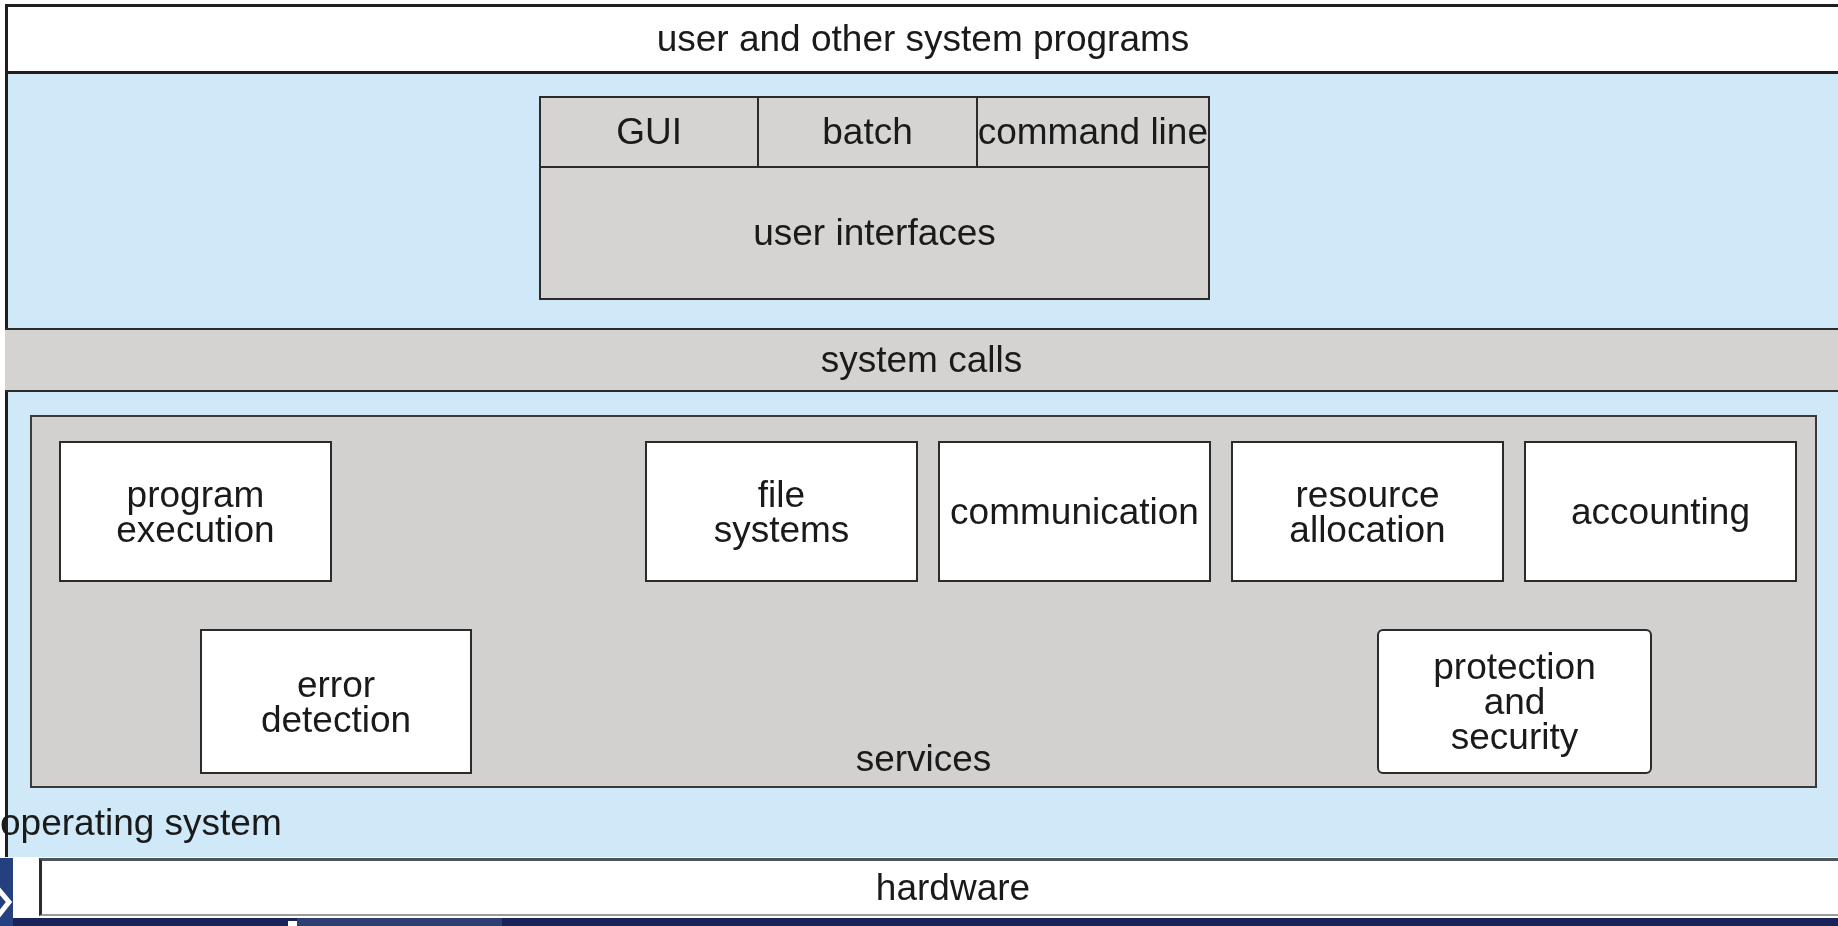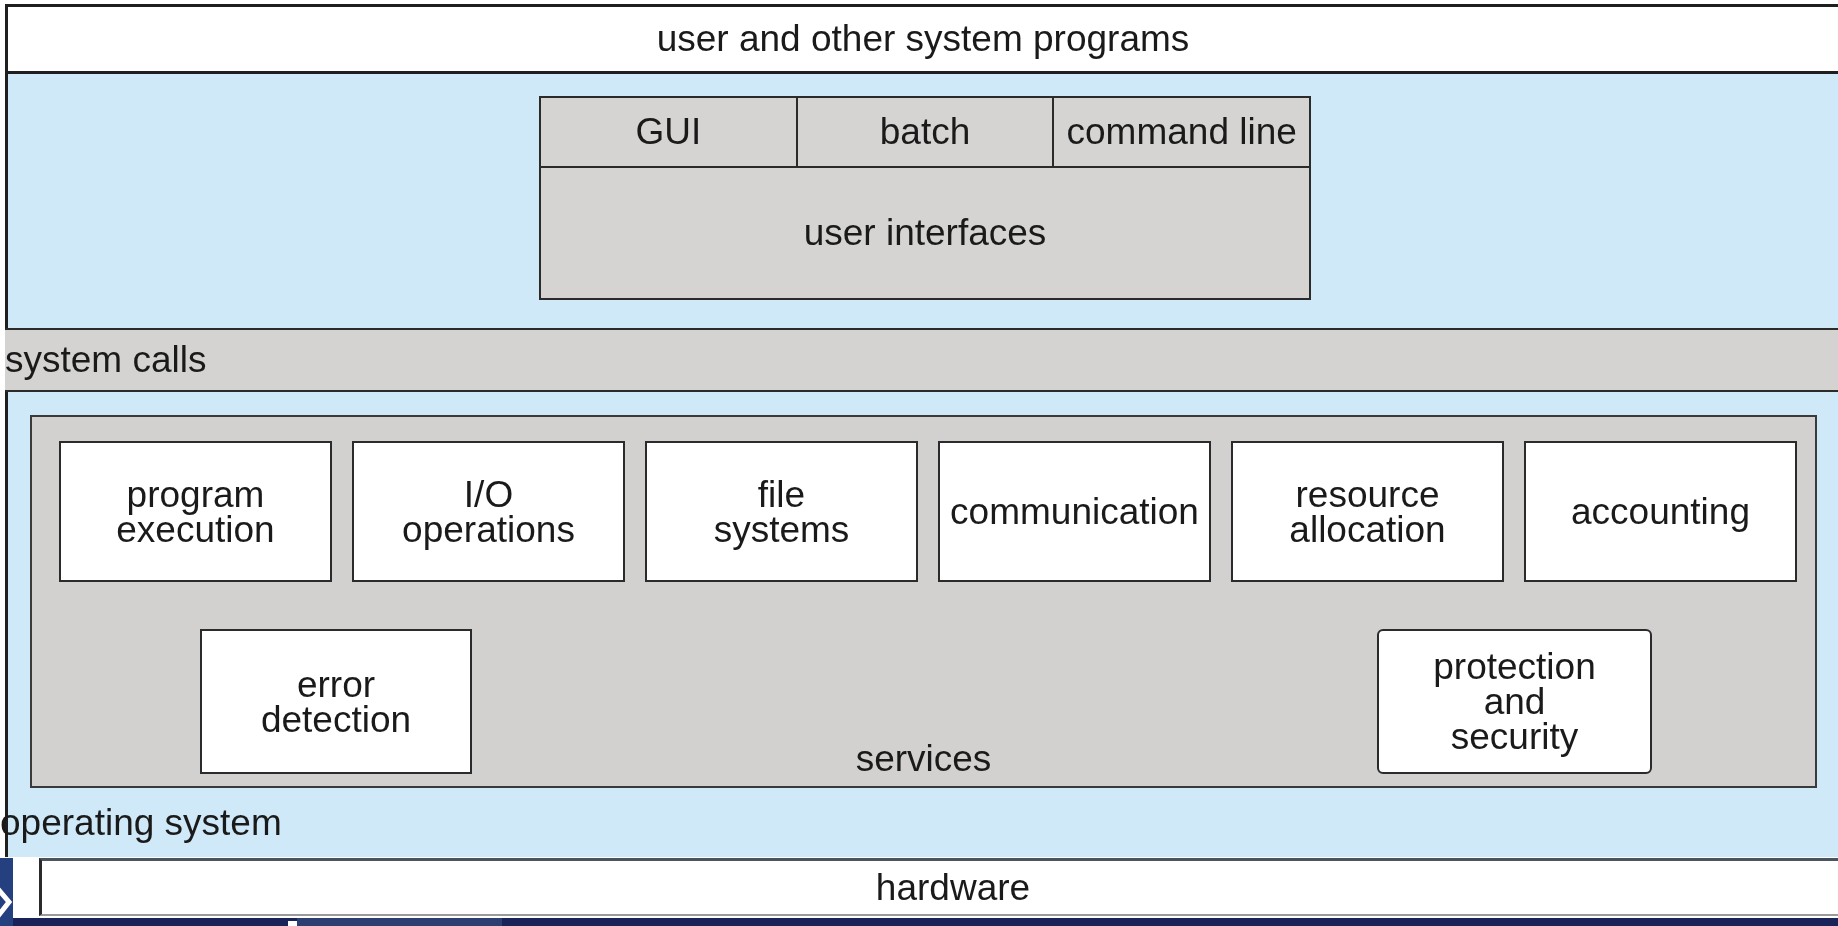--- a/index.html
+++ b/index.html
@@ -20,39 +20,39 @@
   }
 
   
   .os-region{
     position:absolute;left:5px;top:74px;width:1833px;height:783px;
     background:#cfe9f8;border-left:3px solid #1f1f1f;
   }
 
   
   .ui-box{
-    position:absolute;left:539px;top:96px;width:772px;height:204px;
+    position:absolute;left:539px;top:96px;width:671px;height:204px;
     background:#d5d4d2;border:2px solid #2b2b2b;
   }
   .ui-row{
     display:flex;height:70px;border-bottom:2px solid #2b2b2b;
   }
   .ui-cell{
     flex:1;display:flex;align-items:center;justify-content:center;
   }
   .ui-cell.mid{border-left:2px solid #2b2b2b;border-right:2px solid #2b2b2b;}
   .ui-label-area{
     height:130px;display:flex;align-items:center;justify-content:center;
   }
 
   
   .syscalls-band{
     position:absolute;left:5px;top:328px;width:1833px;height:64px;
     background:#d4d3d1;border-top:2px solid #2b2b2b;border-bottom:2px solid #2b2b2b;
-    display:flex;align-items:center;justify-content:flex-start;
+    display:flex;align-items:center;justify-content:center;
   }
 
   
   .services-box{
     position:absolute;left:30px;top:415px;width:1787px;height:373px;
     background:#d2d1cf;border:2px solid #3a3a3a;
   }
   .svc{
     position:absolute;background:#ffffff;border:2px solid #2b2b2b;
     display:flex;flex-direction:column;align-items:center;justify-content:center;
@@ -121,24 +121,20 @@
   <div class="syscalls-band">
     <span class="lbl">system calls</span>
   </div>
 
   <div class="services-box">
 
     <div class="svc row1 r1-0">
       <span class="lbl">program</span>
       <span class="lbl">execution</span>
     </div>
-    <div class="svc row1 r1-1">
-      <span class="lbl">I/O</span>
-      <span class="lbl">operations</span>
-    </div>
     <div class="svc row1 r1-2">
       <span class="lbl">file</span>
       <span class="lbl">systems</span>
     </div>
     <div class="svc row1 r1-3">
       <span class="lbl">communication</span>
     </div>
     <div class="svc row1 r1-4">
       <span class="lbl">resource</span>
       <span class="lbl">allocation</span>

